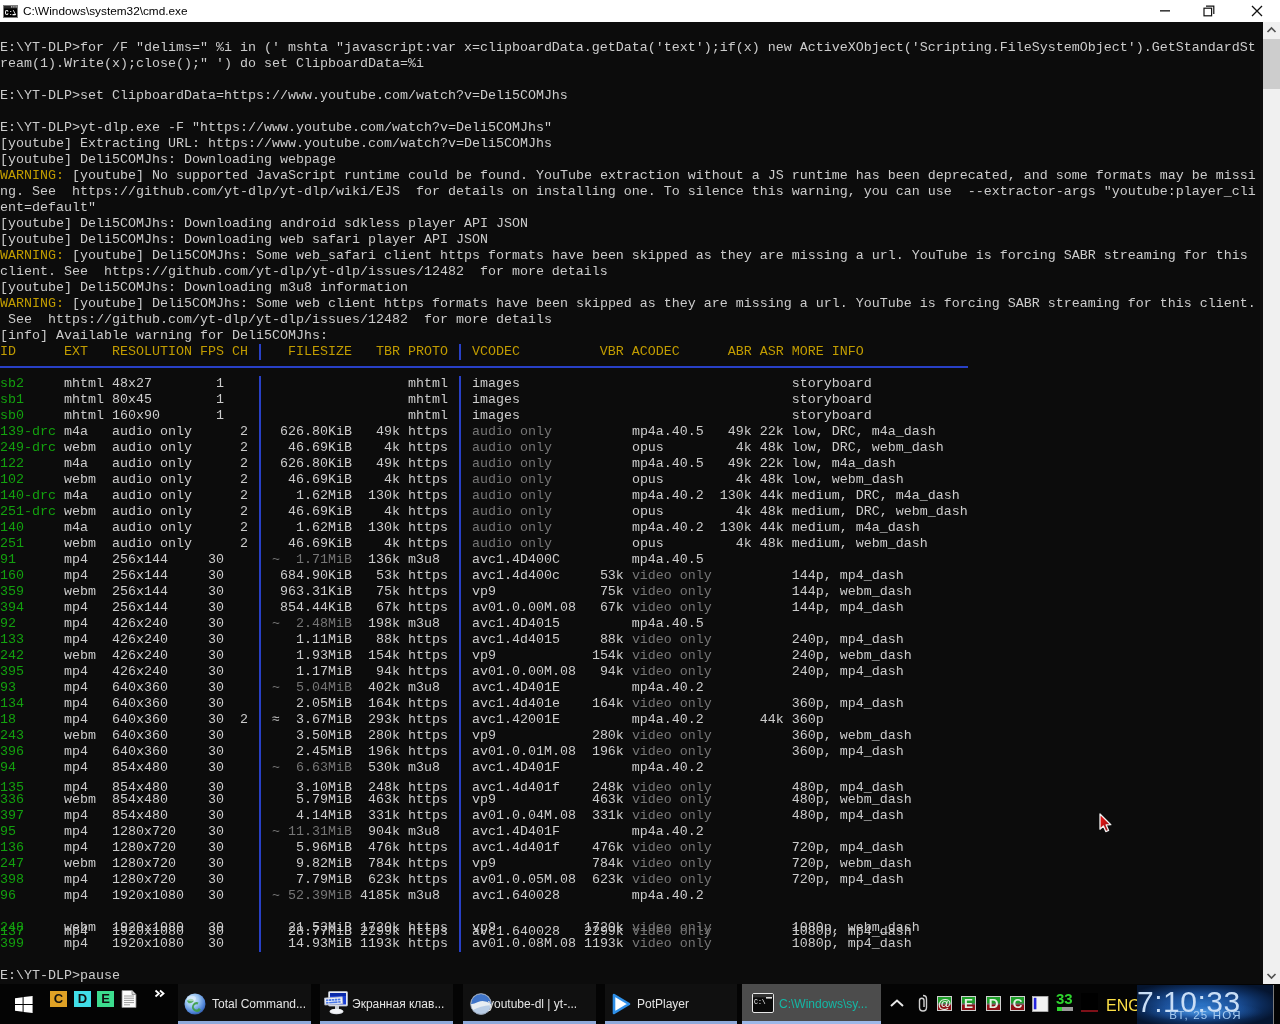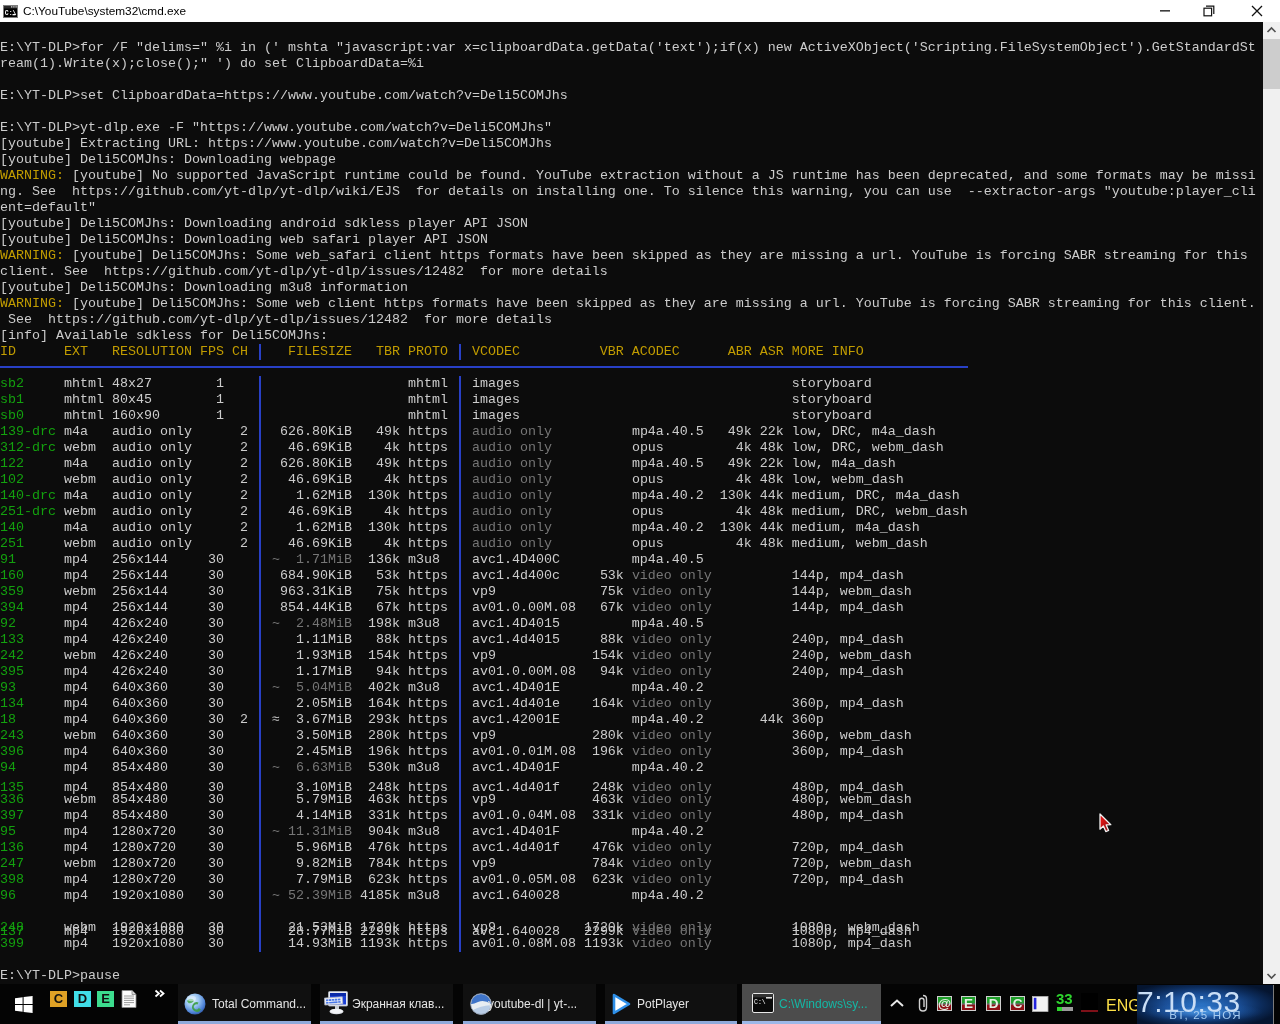--- a/index.html
+++ b/index.html
@@ -30,21 +30,21 @@
 <svg style="position:absolute;left:3px;top:5px" width="15" height="13" viewBox="0 0 15 13">
     <rect x="0" y="0" width="15" height="13" fill="#7e7e7e"></rect>
     <rect x="1" y="1" width="13" height="2.2" fill="#2a2a2a"></rect>
     <rect x="8" y="1.4" width="1.4" height="1" fill="#fff"></rect>
     <rect x="10.2" y="1.4" width="1.4" height="1" fill="#fff"></rect>
     <rect x="12.4" y="1.4" width="1.4" height="1" fill="#fff"></rect>
     <rect x="1" y="3.2" width="13" height="8.8" fill="#000"></rect>
     <text x="1.8" y="9.5" font-family="Liberation Mono" font-size="6.5" font-weight="bold" fill="#fff">C:\</text>
     <rect x="9.5" y="9" width="3" height="1.3" fill="#fff"></rect>
   </svg>
-<div id="tbtext">C:\YouTube\system32\cmd.exe</div>
+<div id="tbtext">C:\Windows\system32\cmd.exe</div>
 <svg style="position:absolute;left:1142px;top:0px" width="46" height="22" viewBox="0 0 46 22">
     <rect x="18" y="10.2" width="10" height="1.3" fill="#111"></rect>
   </svg>
 <svg style="position:absolute;left:1185px;top:0px" width="46" height="22" viewBox="0 0 46 22">
     <path d="M21 6.2 H28.8 V14" fill="none" stroke="#111" stroke-width="1.2"></path>
     <rect x="19" y="8.2" width="7.6" height="7.6" fill="#fff" stroke="#111" stroke-width="1.2"></rect>
   </svg>
 <svg style="position:absolute;left:1234px;top:0px" width="46" height="22" viewBox="0 0 46 22">
     <path d="M18 6 L28 16 M28 6 L18 16" stroke="#111" stroke-width="1.3"></path>
   </svg>
@@ -63,27 +63,27 @@
 <pre class="l" style="top:168px"><span class="y">WARNING:</span> [youtube] No supported JavaScript runtime could be found. YouTube extraction without a JS runtime has been deprecated, and some formats may be missi</pre>
 <pre class="l" style="top:184px">ng. See  https://github.com/yt-dlp/yt-dlp/wiki/EJS  for details on installing one. To silence this warning, you can use  --extractor-args "youtube:player_cli</pre>
 <pre class="l" style="top:200px">ent=default"</pre>
 <pre class="l" style="top:216px">[youtube] Deli5COMJhs: Downloading android sdkless player API JSON</pre>
 <pre class="l" style="top:232px">[youtube] Deli5COMJhs: Downloading web safari player API JSON</pre>
 <pre class="l" style="top:248px"><span class="y">WARNING:</span> [youtube] Deli5COMJhs: Some web_safari client https formats have been skipped as they are missing a url. YouTube is forcing SABR streaming for this</pre>
 <pre class="l" style="top:264px">client. See  https://github.com/yt-dlp/yt-dlp/issues/12482  for more details</pre>
 <pre class="l" style="top:280px">[youtube] Deli5COMJhs: Downloading m3u8 information</pre>
 <pre class="l" style="top:296px"><span class="y">WARNING:</span> [youtube] Deli5COMJhs: Some web client https formats have been skipped as they are missing a url. YouTube is forcing SABR streaming for this client.</pre>
 <pre class="l" style="top:312px"> See  https://github.com/yt-dlp/yt-dlp/issues/12482  for more details</pre>
-<pre class="l" style="top:328px">[info] Available sdkless for Deli5COMJhs:</pre>
+<pre class="l" style="top:328px">[info] Available warning for Deli5COMJhs:</pre>
 <pre class="l" style="top:344px"><span class="y">ID      EXT   RESOLUTION FPS CH     FILESIZE   TBR PROTO   VCODEC          VBR ACODEC      ABR ASR MORE INFO</span></pre>
 <pre class="l" style="top:376px"><span class="g">sb2    </span> mhtml 48x27        1                       mhtml   images                                  storyboard</pre>
 <pre class="l" style="top:392px"><span class="g">sb1    </span> mhtml 80x45        1                       mhtml   images                                  storyboard</pre>
 <pre class="l" style="top:408px"><span class="g">sb0    </span> mhtml 160x90       1                       mhtml   images                                  storyboard</pre>
 <pre class="l" style="top:424px"><span class="g">139-drc</span> m4a   audio only      2    626.80KiB   49k https   <span class="d">audio only   </span>       mp4a.40.5   49k 22k low, DRC, m4a_dash</pre>
-<pre class="l" style="top:440px"><span class="g">312-drc</span> webm  audio only      2     46.69KiB    4k https   <span class="d">audio only   </span>       opus         4k 48k low, DRC, webm_dash</pre>
+<pre class="l" style="top:440px"><span class="g">249-drc</span> webm  audio only      2     46.69KiB    4k https   <span class="d">audio only   </span>       opus         4k 48k low, DRC, webm_dash</pre>
 <pre class="l" style="top:456px"><span class="g">122    </span> m4a   audio only      2    626.80KiB   49k https   <span class="d">audio only   </span>       mp4a.40.5   49k 22k low, m4a_dash</pre>
 <pre class="l" style="top:472px"><span class="g">102    </span> webm  audio only      2     46.69KiB    4k https   <span class="d">audio only   </span>       opus         4k 48k low, webm_dash</pre>
 <pre class="l" style="top:488px"><span class="g">140-drc</span> m4a   audio only      2      1.62MiB  130k https   <span class="d">audio only   </span>       mp4a.40.2  130k 44k medium, DRC, m4a_dash</pre>
 <pre class="l" style="top:504px"><span class="g">251-drc</span> webm  audio only      2     46.69KiB    4k https   <span class="d">audio only   </span>       opus         4k 48k medium, DRC, webm_dash</pre>
 <pre class="l" style="top:520px"><span class="g">140    </span> m4a   audio only      2      1.62MiB  130k https   <span class="d">audio only   </span>       mp4a.40.2  130k 44k medium, m4a_dash</pre>
 <pre class="l" style="top:536px"><span class="g">251    </span> webm  audio only      2     46.69KiB    4k https   <span class="d">audio only   </span>       opus         4k 48k medium, webm_dash</pre>
 <pre class="l" style="top:552px"><span class="g">91     </span> mp4   256x144     30      <span class="d">~  1.71MiB</span>  136k m3u8    avc1.4D400C         mp4a.40.5           </pre>
 <pre class="l" style="top:568px"><span class="g">160    </span> mp4   256x144     30       684.90KiB   53k https   avc1.4d400c     53k <span class="d">video only</span>          144p, mp4_dash</pre>
 <pre class="l" style="top:584px"><span class="g">359    </span> webm  256x144     30       963.31KiB   75k https   vp9             75k <span class="d">video only</span>          144p, webm_dash</pre>
 <pre class="l" style="top:600px"><span class="g">394    </span> mp4   256x144     30       854.44KiB   67k https   av01.0.00M.08   67k <span class="d">video only</span>          144p, mp4_dash</pre>

